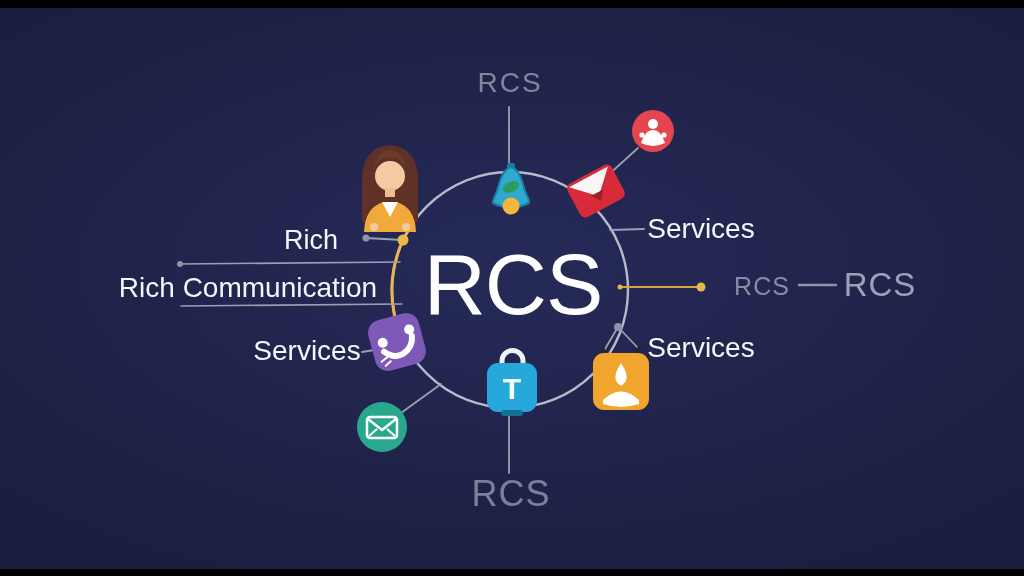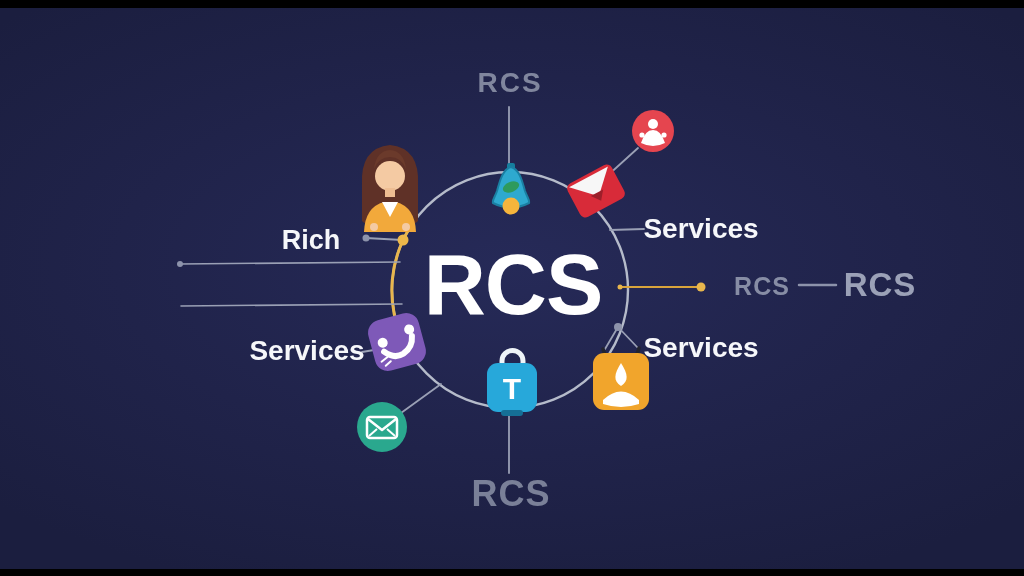--- a/index.html
+++ b/index.html
@@ -7,21 +7,21 @@
     position:relative;width:1024px;height:576px;overflow:hidden;
     background:radial-gradient(ellipse 70% 60% at 50% 46%, #262a58 0%, #20234a 55%, #1b1e3f 100%);
     font-family:"Liberation Sans",sans-serif;
   }
   .letterbox{position:absolute;left:0;width:1024px;background:#000;}
   #bar-top{top:0;height:8px;}
   #bar-bottom{bottom:0;height:7px;}
   #diagram-svg{position:absolute;left:0;top:0;}
   .label{
     position:absolute;transform:translate(-50%,-50%);
-    font-weight:700;white-space:nowrap;line-height:1;text-align:right;
+    font-weight:400;white-space:nowrap;line-height:1;text-align:right;
   }
   #lbl-top-rcs{left:510px;top:83px;font-size:28px;color:#80869e;letter-spacing:2px;}
   #lbl-rich{left:311px;top:240px;font-size:27px;color:#f6f7fa;}
   #lbl-rich-comm{left:248px;top:288px;font-size:28px;color:#f6f7fa;}
   #lbl-services-left{left:307px;top:351px;font-size:28px;color:#f6f7fa;}
   #lbl-center{left:513px;top:284px;font-size:86px;color:#ffffff;letter-spacing:-1px;}
   #lbl-services-rt{left:701px;top:229px;font-size:28px;color:#f6f7fa;}
   #lbl-rcs-small{left:762px;top:286px;font-size:25px;color:#878da5;letter-spacing:1px;}
   #lbl-rcs-large{left:880px;top:284px;font-size:33px;color:#9ba1b7;letter-spacing:1px;}
   #lbl-services-rb{left:701px;top:348px;font-size:28px;color:#f6f7fa;}
@@ -121,20 +121,21 @@
     <g>
       <circle cx="382" cy="427" r="25" fill="#2aa88e"></circle>
       <rect x="367" y="417" width="30" height="21" rx="3" fill="none" stroke="#ffffff" stroke-width="2.5"></rect>
       <path d="M368,419 L382,430 L396,419" fill="none" stroke="#ffffff" stroke-width="2.5" stroke-linejoin="round"></path>
       <path d="M369,436 L377,429 M395,436 L387,429" stroke="#ffffff" stroke-width="2"></path>
     </g>
   </svg>
 
   <div class="label" id="lbl-top-rcs">RCS</div>
   <div class="label" id="lbl-rich">Rich</div>
+  <div class="label" id="lbl-rich-comm">Rich Communication</div>
   <div class="label" id="lbl-services-left">Services</div>
   <div class="label" id="lbl-center">RCS</div>
   <div class="label" id="lbl-services-rt">Services</div>
   <div class="label" id="lbl-rcs-small">RCS</div>
   <div class="label" id="lbl-rcs-large">RCS</div>
   <div class="label" id="lbl-services-rb">Services</div>
   <div class="label" id="lbl-bottom-rcs">RCS</div>
 
   <div class="letterbox" id="bar-top"></div>
   <div class="letterbox" id="bar-bottom"></div>

